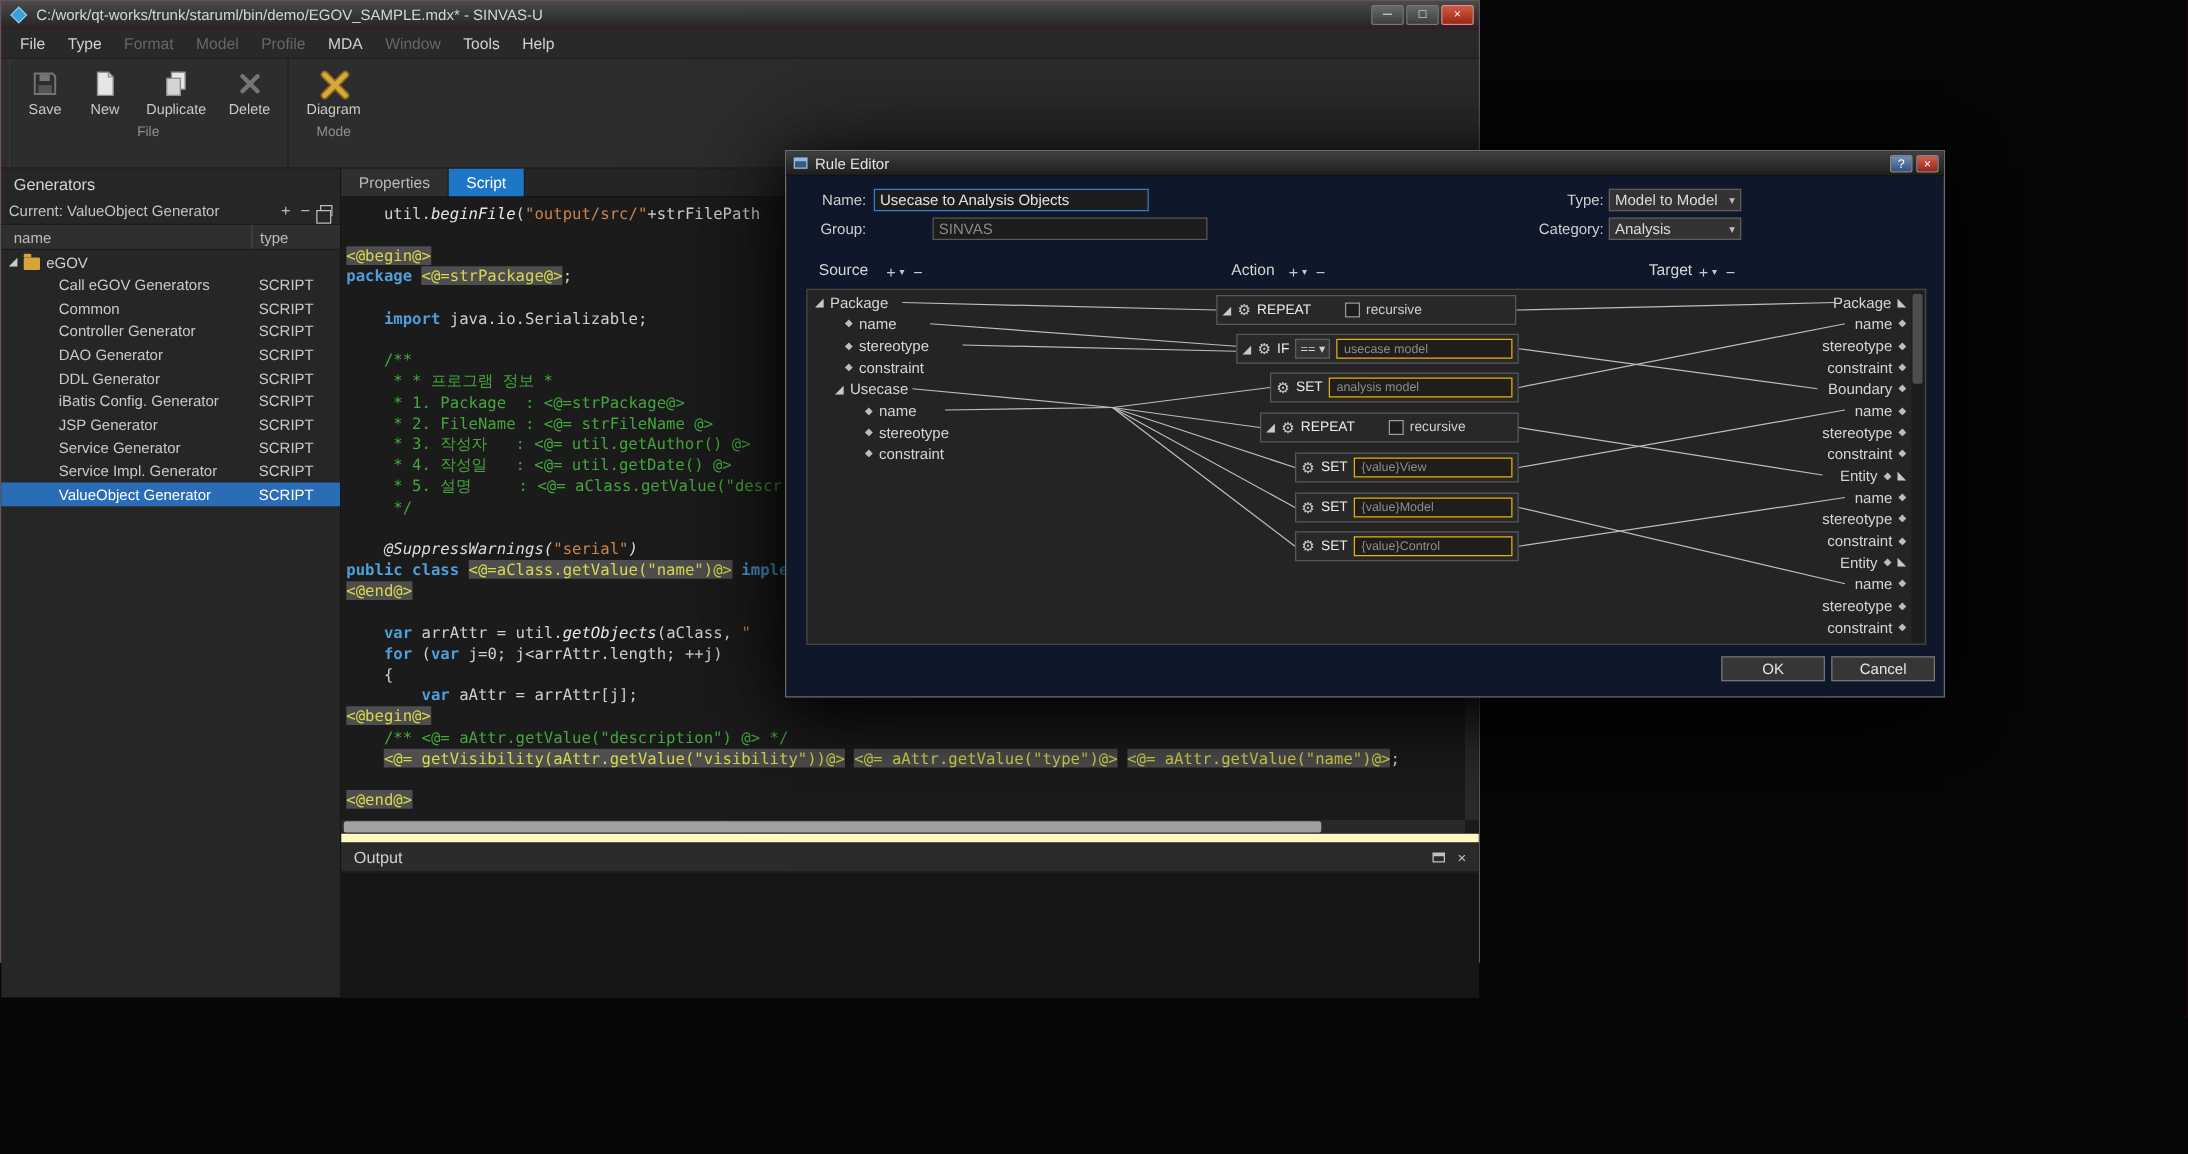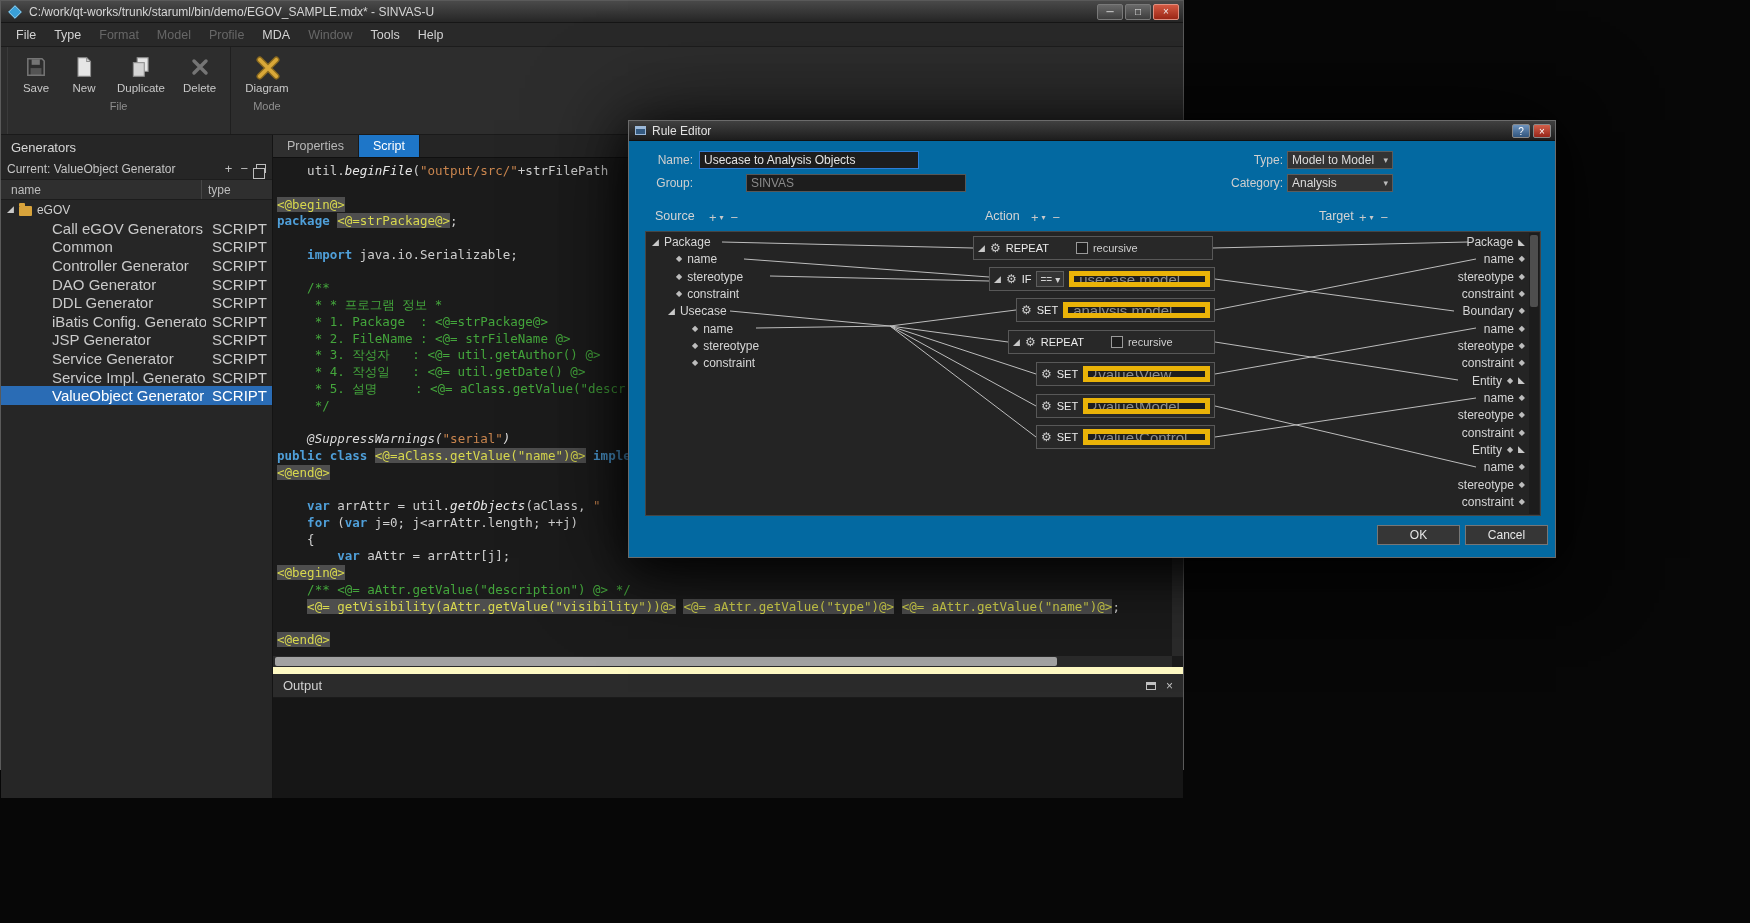--- a/index.html
+++ b/index.html
@@ -35,21 +35,21 @@
   
   .left-panel{position:absolute;left:0;top:134px;width:272px;height:663px;background:#262626;border-right:1px solid #141414;}
   .panel-title{padding:5px 10px 3px;font-size:13px;color:#d6d6d6;}
   .current-row{display:flex;align-items:center;height:22px;padding:0 6px;color:#c4c4c4;font-size:12px;border-bottom:1px solid #1d1d1d;}
   .cur-icons{margin-left:auto;display:flex;gap:8px;align-items:center;color:#bdbdbd;font-size:13px;}
   .dup-ico{width:10px;height:9px;border:1px solid #bdbdbd;position:relative;background:#262626;}
   .dup-ico::before{content:"";position:absolute;left:-4px;top:3px;width:10px;height:9px;border:1px solid #bdbdbd;background:#262626;}
   .gen-header{position:relative;display:flex;height:20px;background:#2f2f2f;border-bottom:1px solid #1c1c1c;color:#bdbdbd;font-size:12px;align-items:center;}
   .gen-header .h-name{padding-left:10px;width:200px;}
   .gen-header .h-type{padding-left:6px;border-left:1px solid #474747;height:100%;display:flex;align-items:center;flex:1;}
-  .gen-row{display:flex;height:18.6px;align-items:center;font-size:15px;color:#cacaca;justify-content:center;}
+  .gen-row{display:flex;height:18.6px;align-items:center;font-size:12px;color:#cacaca;}
   .gen-row .gname{width:200px;padding-left:46px;white-space:nowrap;overflow:hidden;}
   .gen-row .gtype{padding-left:6px;}
   .gen-row.sel{background:#2a6cb5;color:#ffffff;}
   .folder-row{display:flex;height:19px;align-items:center;gap:5px;padding-left:6px;color:#d0d0d0;}
   .tri{color:#c9c9c9;font-size:9px;line-height:1;}
   .folder-ico{width:13px;height:10px;background:#d8a33b;border-radius:1px;position:relative;margin-top:2px;}
   .folder-ico::before{content:"";position:absolute;left:0;top:-3px;width:6px;height:3px;background:#d8a33b;border-radius:1px 1px 0 0;}
 
   
   .right-area{position:absolute;left:272px;top:134px;width:910px;height:663px;background:#1b1b1b;}
@@ -76,21 +76,21 @@
   .float-ico{width:10px;height:8px;border:1px solid #c2c2c2;border-top-width:3px;}
   .out-close{font-size:12px;}
 
   
   .statusbar{position:absolute;left:0;bottom:0;right:0;height:21px;background:#1787e8;display:flex;align-items:center;color:#fff;font-size:12px;}
   .sb-left{padding:0 10px;}
   .sb-sep{width:1px;height:100%;background:rgba(0,0,0,.28);margin-right:8px;}
   .sb-grip{margin-left:auto;margin-right:4px;color:#bfe0ff;font-size:9px;letter-spacing:1px;}
 
   
-  .dialog{position:absolute;left:628px;top:120px;width:928px;height:438px;background:#0369a1;border:1px solid #6b6b6b;
+  .dialog{position:absolute;left:628px;top:120px;width:928px;height:438px;background:#0f172a;border:1px solid #6b6b6b;
           box-shadow:0 12px 46px rgba(0,0,0,.9), 0 0 90px rgba(0,0,0,.6);z-index:10;}
   .dlg-titlebar{position:absolute;left:0;top:0;right:0;height:20px;background:linear-gradient(#404040,#1d1d1d);
                 display:flex;align-items:center;padding:0 4px;border-bottom:1px solid #111;}
   .dlg-ico{width:11px;height:9px;border:1px solid #9bb8d8;border-top-width:3px;margin:0 6px 0 2px;background:#355a80;}
   .dlg-title{font-size:12px;color:#e2e2e2;}
   .dlg-btns{margin-left:auto;display:flex;gap:3px;}
   .dlg-btn{width:18px;height:14px;border-radius:2px;font-size:10px;line-height:13px;text-align:center;color:#fff;border:1px solid #888;}
   .dlg-btn.help{background:linear-gradient(#6e93bd,#31557e);}
   .dlg-btn.close{background:linear-gradient(#d4604a,#97261ا6);}
   .dlg-btn.close{background:linear-gradient(#d4604a,#97261a);}
@@ -105,21 +105,21 @@
   .col-label{position:absolute;top:88px;font-size:12.5px;color:#d4d4d4;}
   .col-tools{position:absolute;top:89px;display:flex;gap:7px;align-items:center;color:#c9c9c9;font-size:13px;}
   .col-tools .caret{font-size:8px;margin-left:-4px;}
   .canvas{position:absolute;left:16px;top:110px;width:896px;height:285px;background:#242424;border:1px solid #454545;}
   #re-wires{position:absolute;left:0;top:0;}
   .s-row,.a-row,.t-row{position:absolute;display:flex;align-items:center;gap:5px;font-size:12px;color:#d6d6d6;height:18px;}
   .dia{color:#bdbdbd;font-size:8px;line-height:1;}
   .a-row{height:24px;border:1px solid #585858;background:#282828;padding:0 4px;gap:5px;}
   .a-gear{color:#cccccc;font-size:12px;line-height:1;}
   .a-label{color:#ececec;font-size:11px;}
-  .a-input{height:16px;background:#1e1e1e;border:5px solid #eab308;color:#8d8d8d;font-size:15px;display:flex;align-items:center;padding:0 5px;flex:1;white-space:nowrap;overflow:hidden;}
+  .a-input{height:16px;background:#1e1e1e;border:1px solid #eab308;color:#8d8d8d;font-size:10px;display:flex;align-items:center;padding:0 5px;flex:1;white-space:nowrap;overflow:hidden;}
   .a-combo{height:16px;background:#343434;border:1px solid #5e5e5e;color:#d2d2d2;font-size:10px;display:flex;align-items:center;gap:3px;padding:0 3px;}
   .a-cb{width:12px;height:12px;border:1px solid #9a9a9a;background:#1d1d1d;margin-left:22px;}
   .a-cbl{font-size:11px;color:#cfcfcf;}
   .t-row{left:0;width:885px;justify-content:flex-end;padding-right:6px;}
   .canvas-scroll{position:absolute;right:1px;top:1px;bottom:1px;width:10px;background:#1c1c1c;}
   .canvas-scroll .thumb{position:absolute;left:1px;right:1px;top:2px;height:72px;background:#4e4e4e;border-radius:2px;}
   .dlg-footer-btn{position:absolute;top:404px;width:83px;height:20px;background:#363636;border:1px solid #767676;
                   color:#e6e6e6;font-size:12px;text-align:center;line-height:18px;}
 </style>
 </head>

